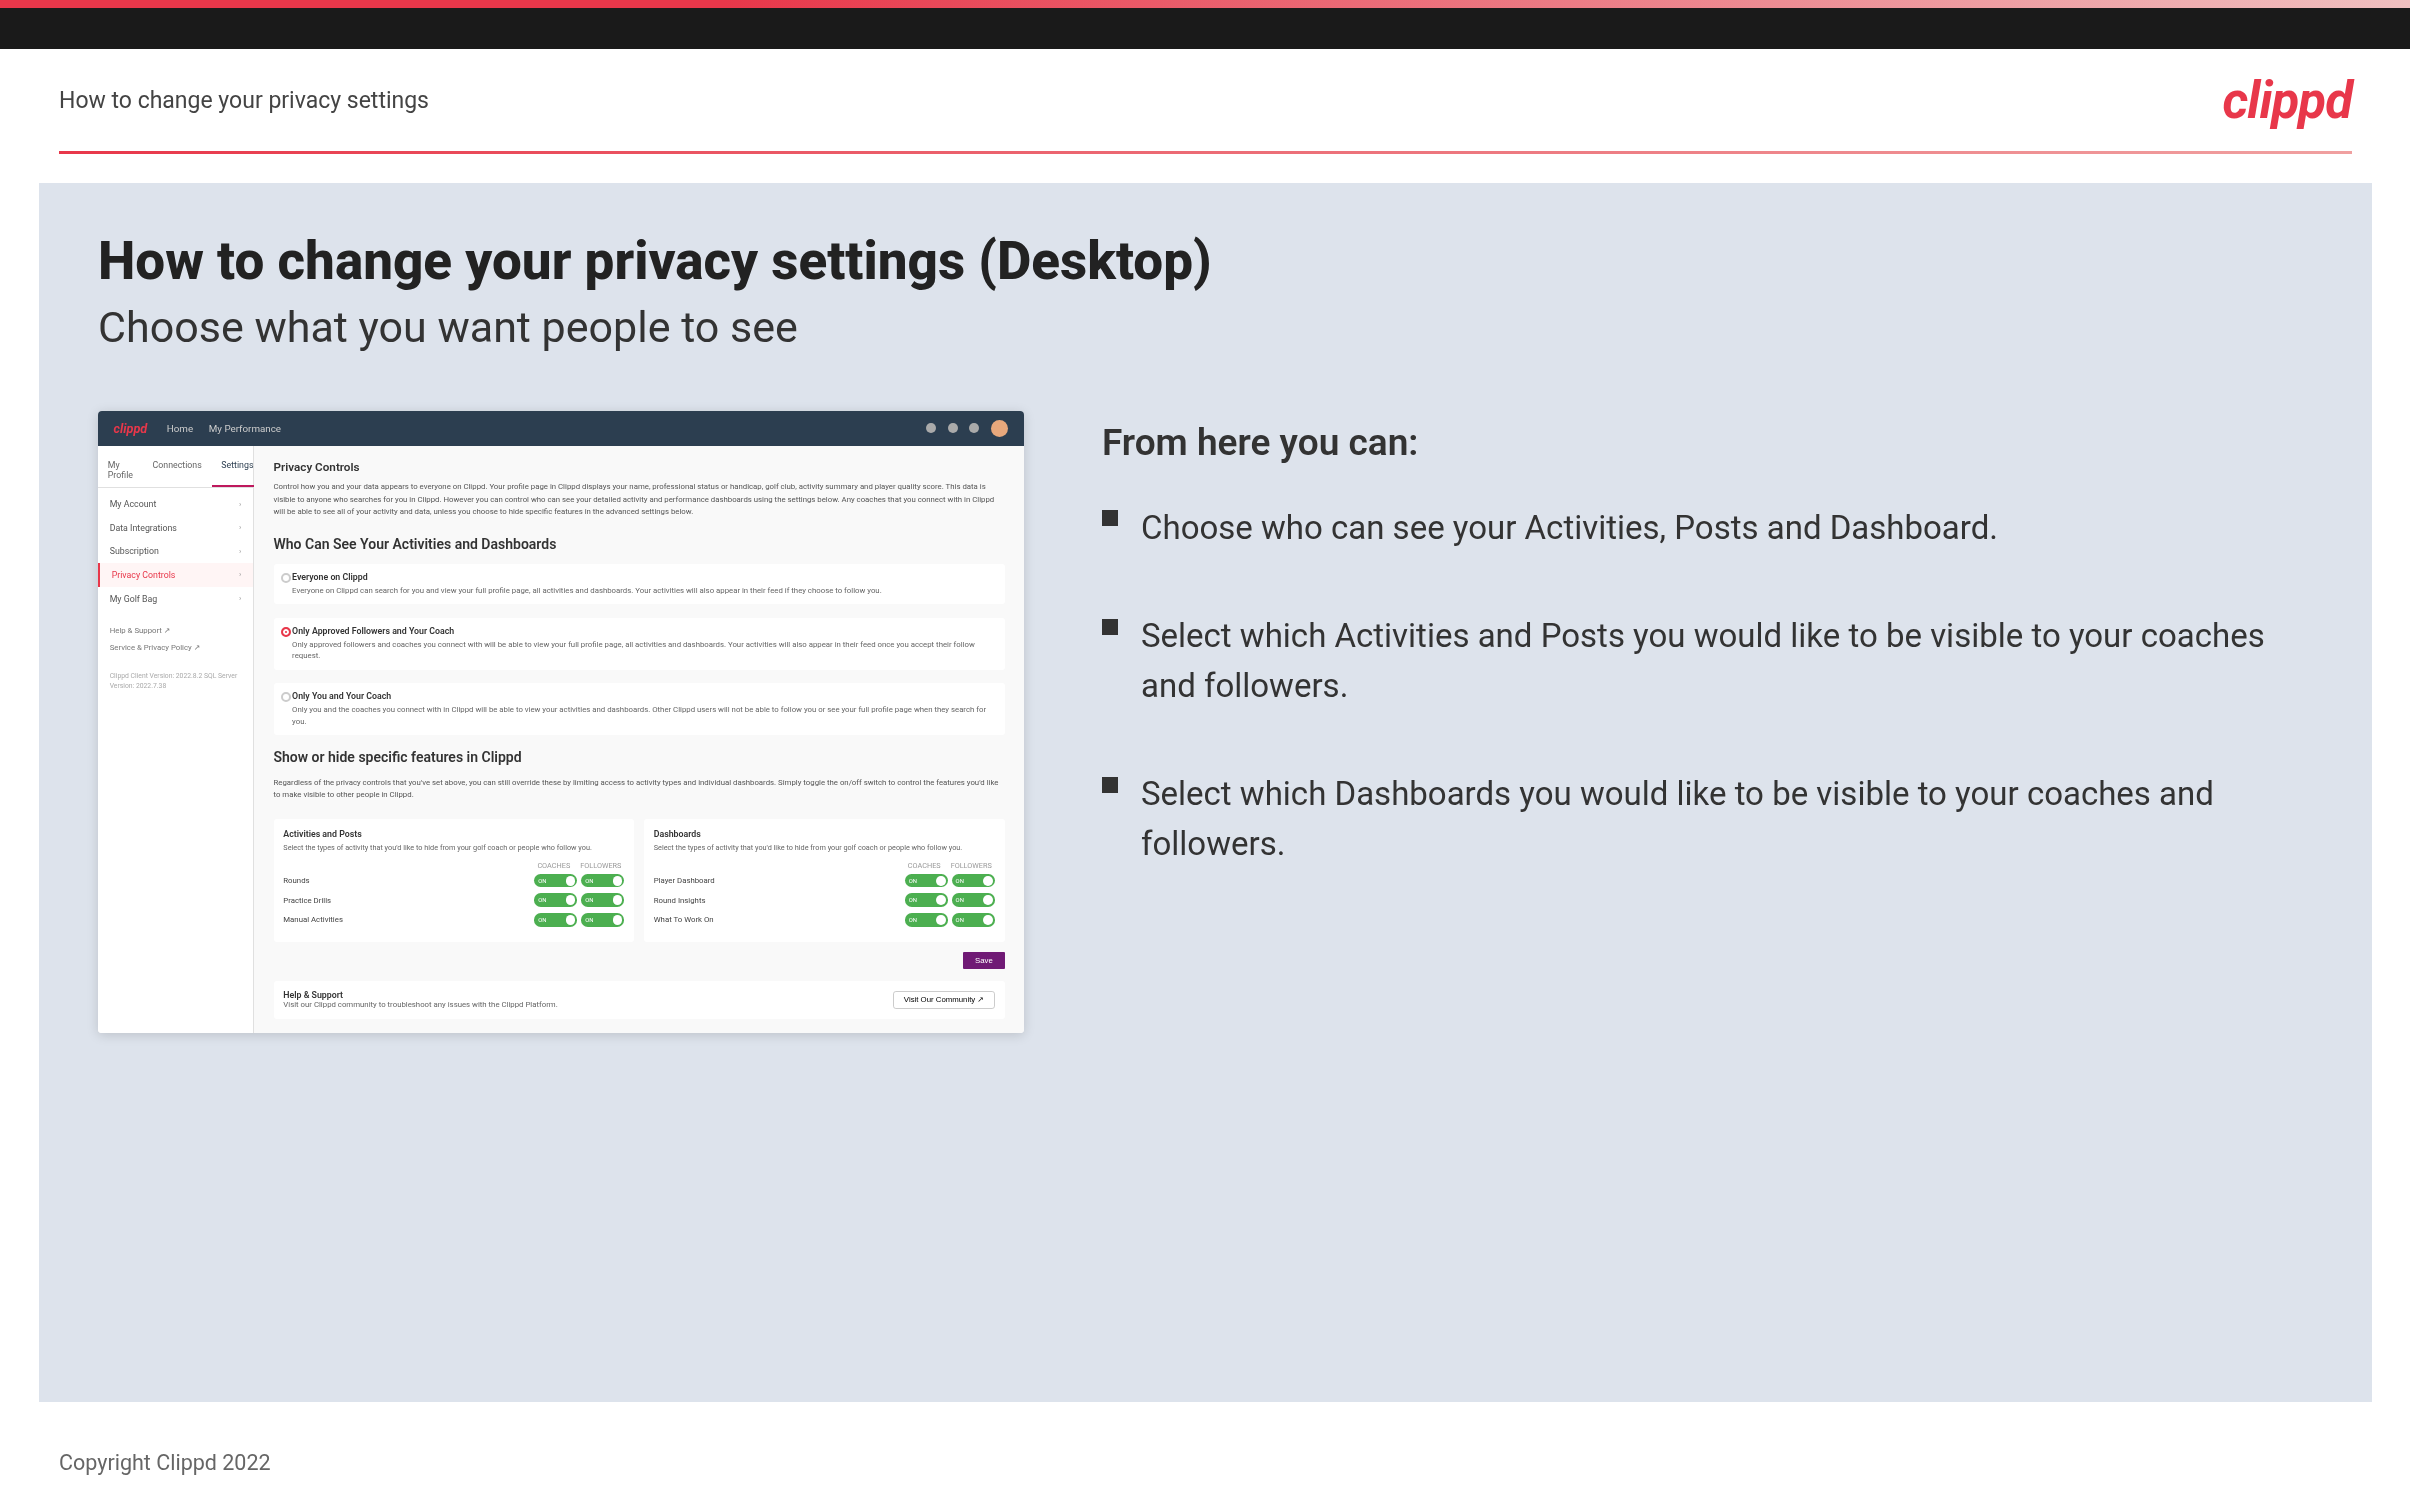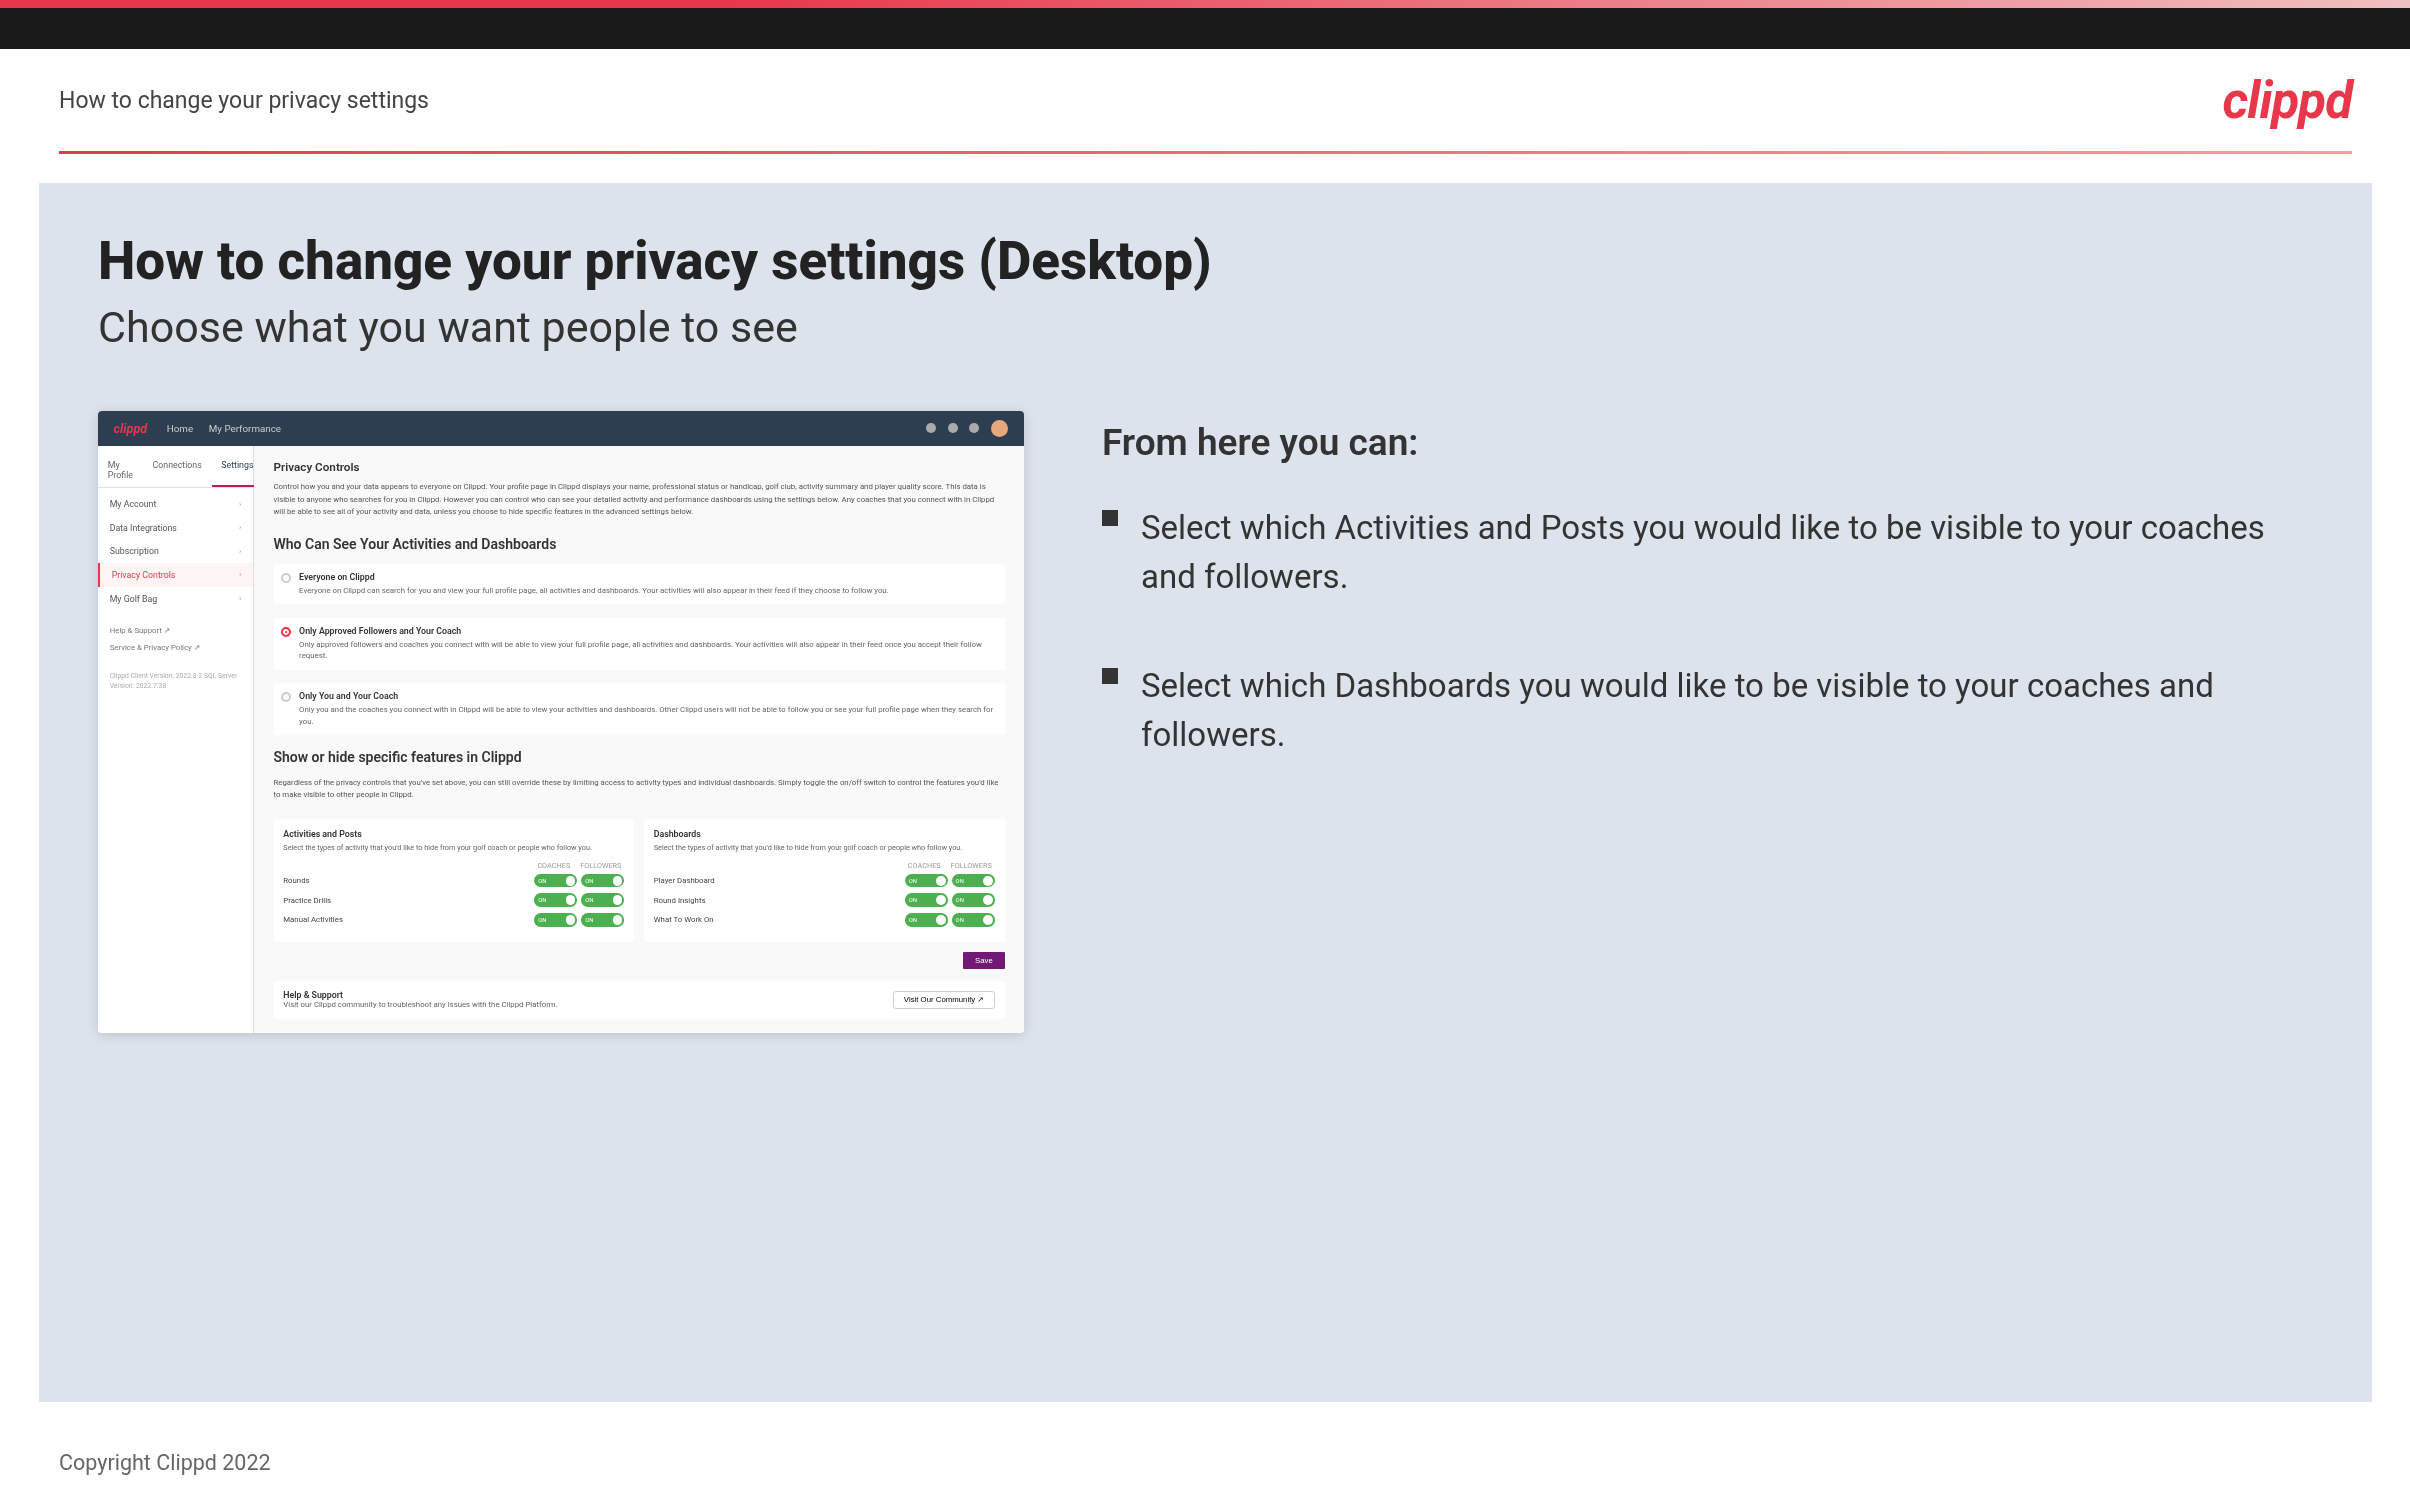--- a/index.html
+++ b/index.html
@@ -259,21 +259,21 @@
     .app-subsection-title {
       font-size: 14px;
       font-weight: 600;
       color: #333;
       margin-bottom: 11.7px;
     }
 
     
     .radio-option {
       display: flex;
-      gap: 8px;
+      gap: 1px;
       align-items: flex-start;
       margin-bottom: 13.7px;
       padding: 7.8px;
       background: #fff;
       border-radius: 2.9px;
     }
     .radio-circle {
       width: 9.8px;
       height: 9.8px;
       border: 2px solid #ccc;
@@ -643,20 +643,24 @@
           </div>
         </div>
       </div>
     </div>
 
     <div class="text-col">
       <div class="from-here-title">From here you can:</div>
       <ul class="bullet-list">
         <li class="bullet-item">
           <div class="bullet-square"></div>
+          <span class="bullet-text">Choose who can see your Activities, Posts and Dashboard.</span>
+        </li>
+        <li class="bullet-item">
+          <div class="bullet-square"></div>
           <span class="bullet-text">Select which Activities and Posts you would like to be visible to your coaches and followers.</span>
         </li>
         <li class="bullet-item">
           <div class="bullet-square"></div>
           <span class="bullet-text">Select which Dashboards you would like to be visible to your coaches and followers.</span>
         </li>
       </ul>
     </div>
 
   </div>

